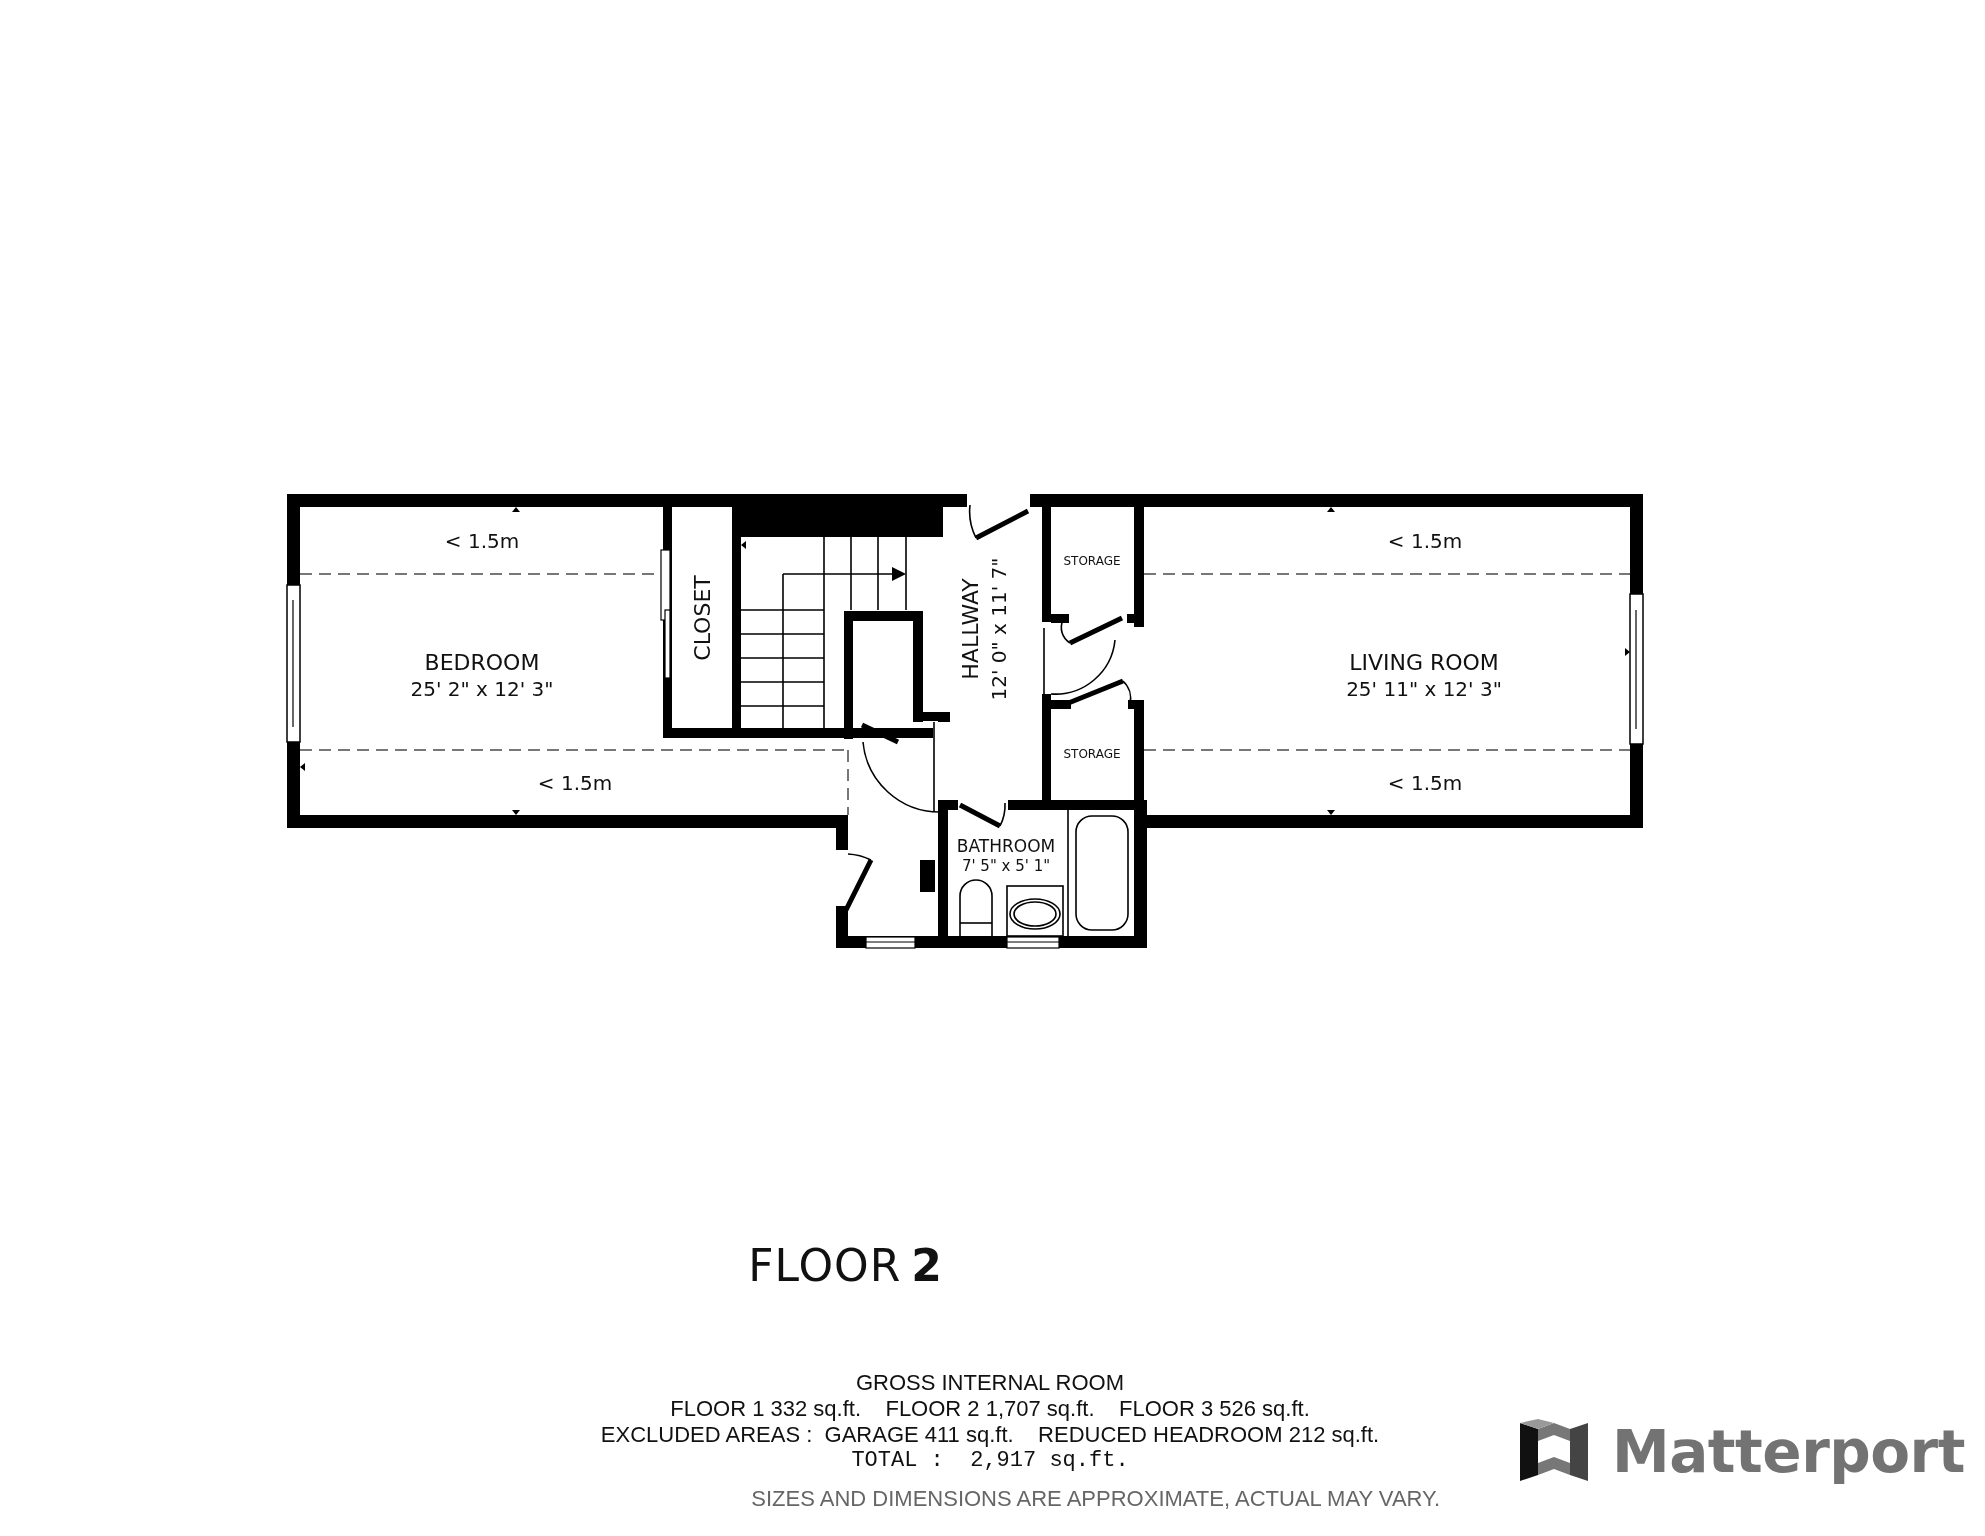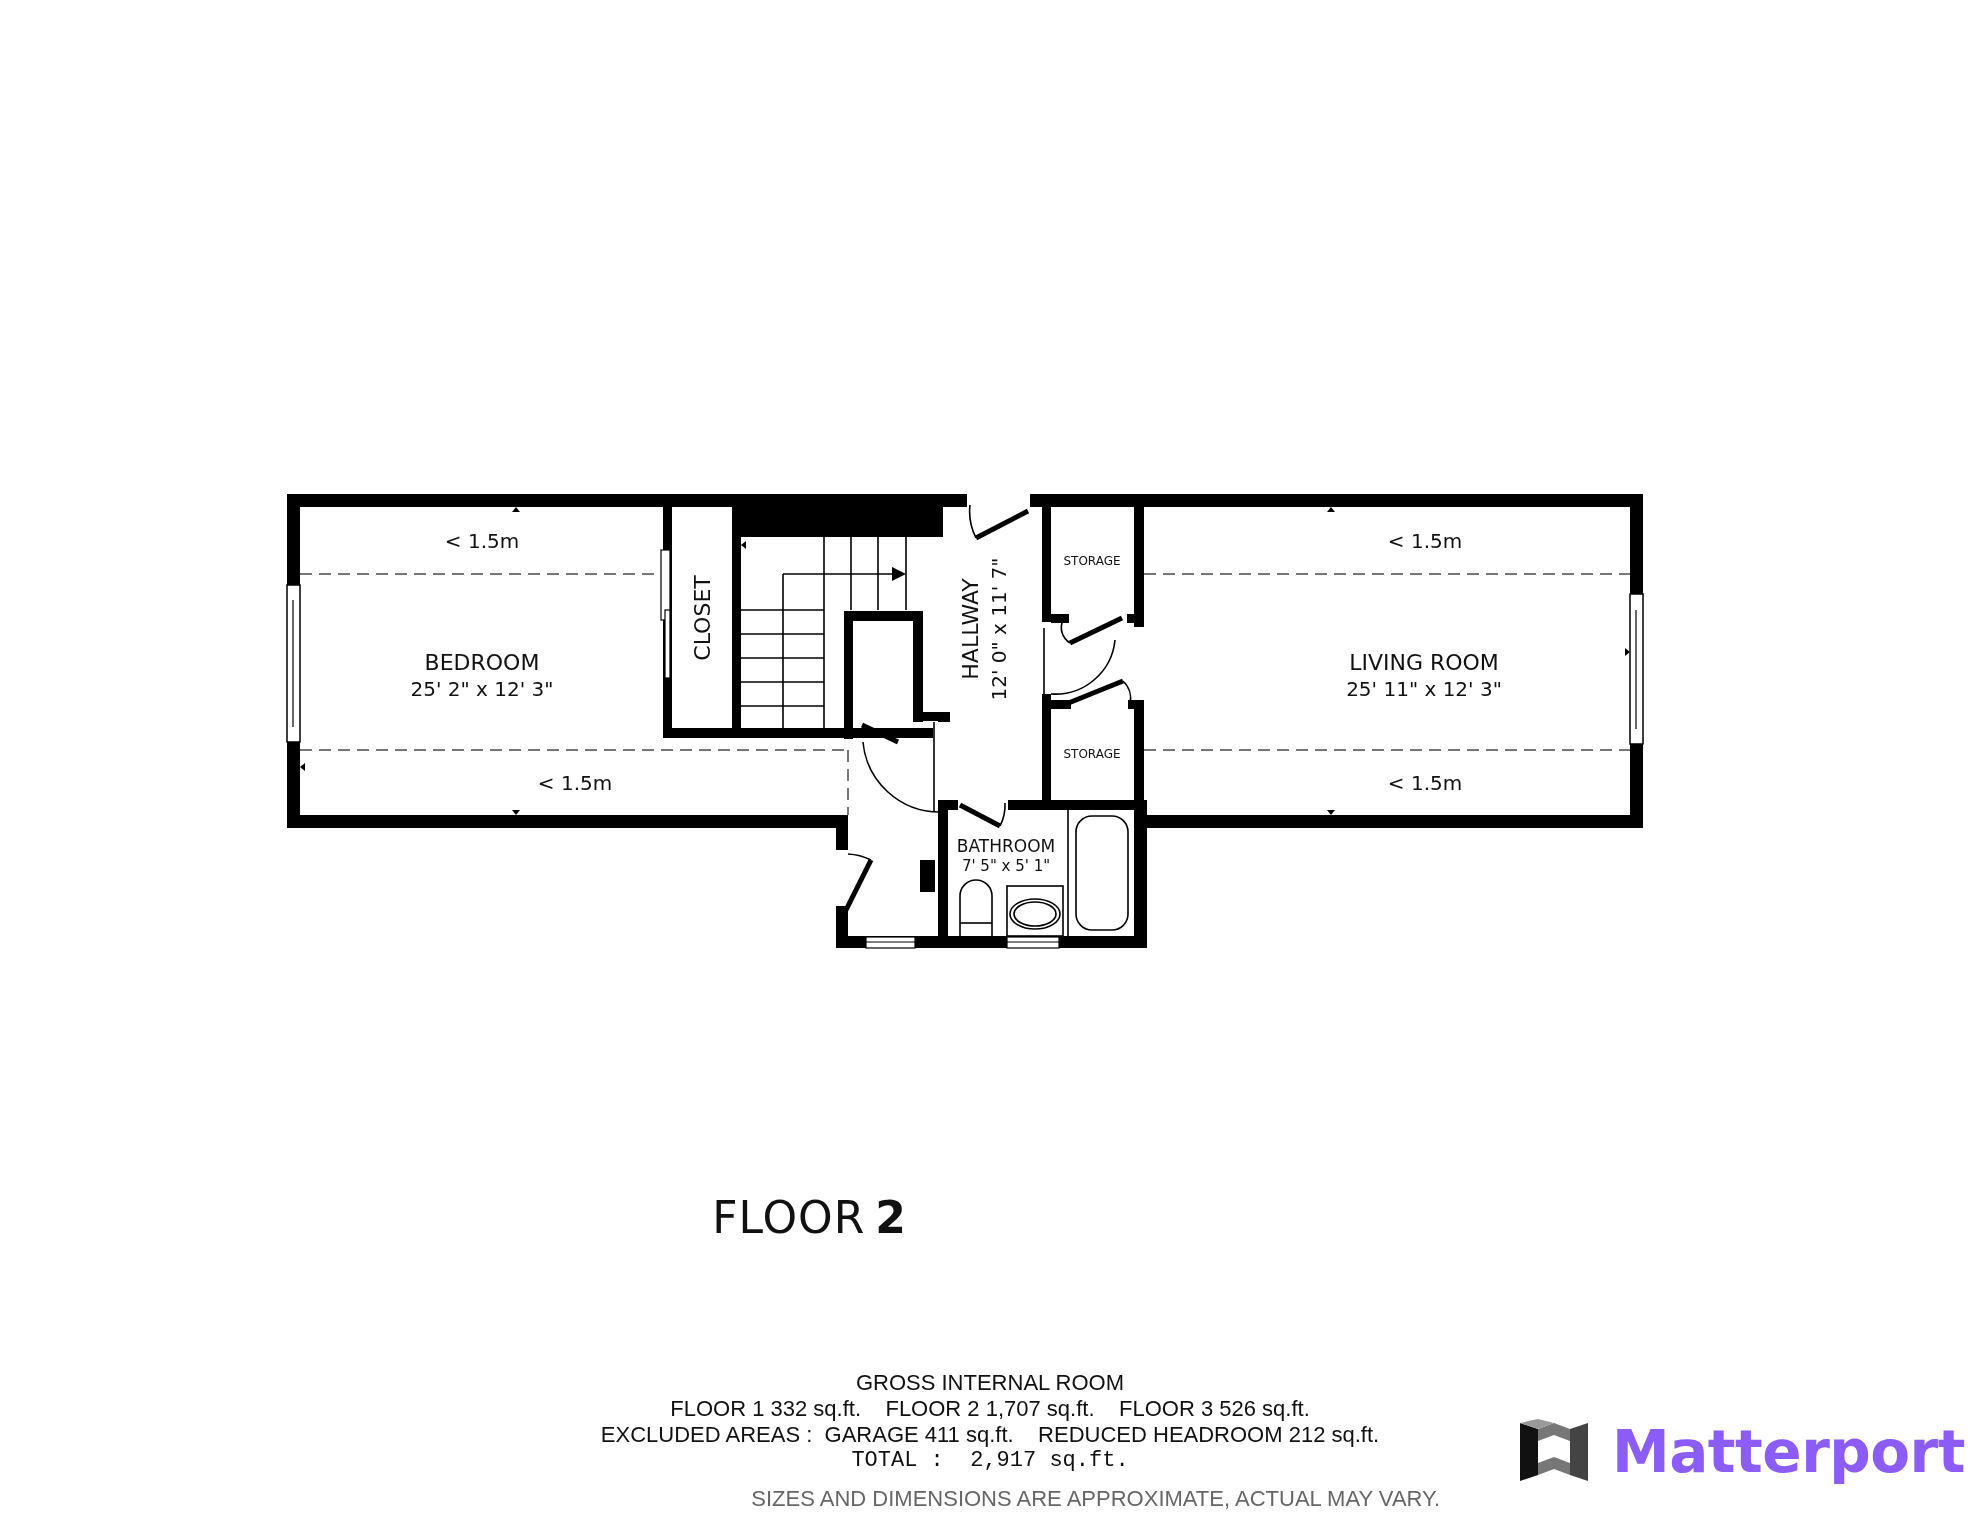--- a/index.html
+++ b/index.html
@@ -3,26 +3,26 @@
 <meta charset="utf-8">
 <style>
   html, body { margin:0; padding:0; background:#ffffff; }
   body { width:1985px; height:1536px; position:relative; overflow:hidden; font-family:"DejaVu Sans", sans-serif; color:#111; }
   #plan { position:absolute; left:0; top:0; width:1985px; height:1536px; }
   .wall { fill:#000; }
   .thin { stroke:#000; stroke-width:1.6; fill:none; }
   .door { stroke:#000; stroke-width:5; }
   .dash { stroke:#777; stroke-width:2; stroke-dasharray:12 7; fill:none; }
   .lbl { font-family:"DejaVu Sans", sans-serif; fill:#111; }
-  .floor-title { position:absolute; left:0; width:1619px; top:1192px; text-align:center; font-size:44px; letter-spacing:1px; }
+  .floor-title { position:absolute; left:0; width:1619px; top:1240px; text-align:center; font-size:44px; letter-spacing:1px;padding-left:36px; }
   .floor-title b { font-weight:bold; margin-left:10px; }
   .footer { position:absolute; left:540px; width:900px; top:1370px; text-align:center; font-family:"Liberation Sans", sans-serif; font-size:22px; line-height:26px; color:#111; }
   .footer .disclaimer { color:#666; margin-top:12px;text-align:right; }
   .logo { position:absolute; left:1518px; top:1417px; display:flex; align-items:center; }
-  .logo-text { font-family:"DejaVu Sans", sans-serif; font-weight:bold; font-size:58px; color:#8b5cf6; margin-left:22px; letter-spacing:-0.5px; }
+  .logo-text { font-family:"DejaVu Sans", sans-serif; font-weight:bold; font-size:58px; color:#737373; margin-left:22px; letter-spacing:-0.5px; }
 </style>
 </head>
 <body>
 
 <svg id="plan" viewBox="0 0 1985 1536" xmlns="http://www.w3.org/2000/svg">
 
   <g>
     <rect class="wall" x="287" y="494" width="1356" height="13"></rect>
     <rect class="wall" x="287" y="815" width="557" height="13"></rect>
     <rect class="wall" x="1144" y="815" width="499" height="13"></rect>

